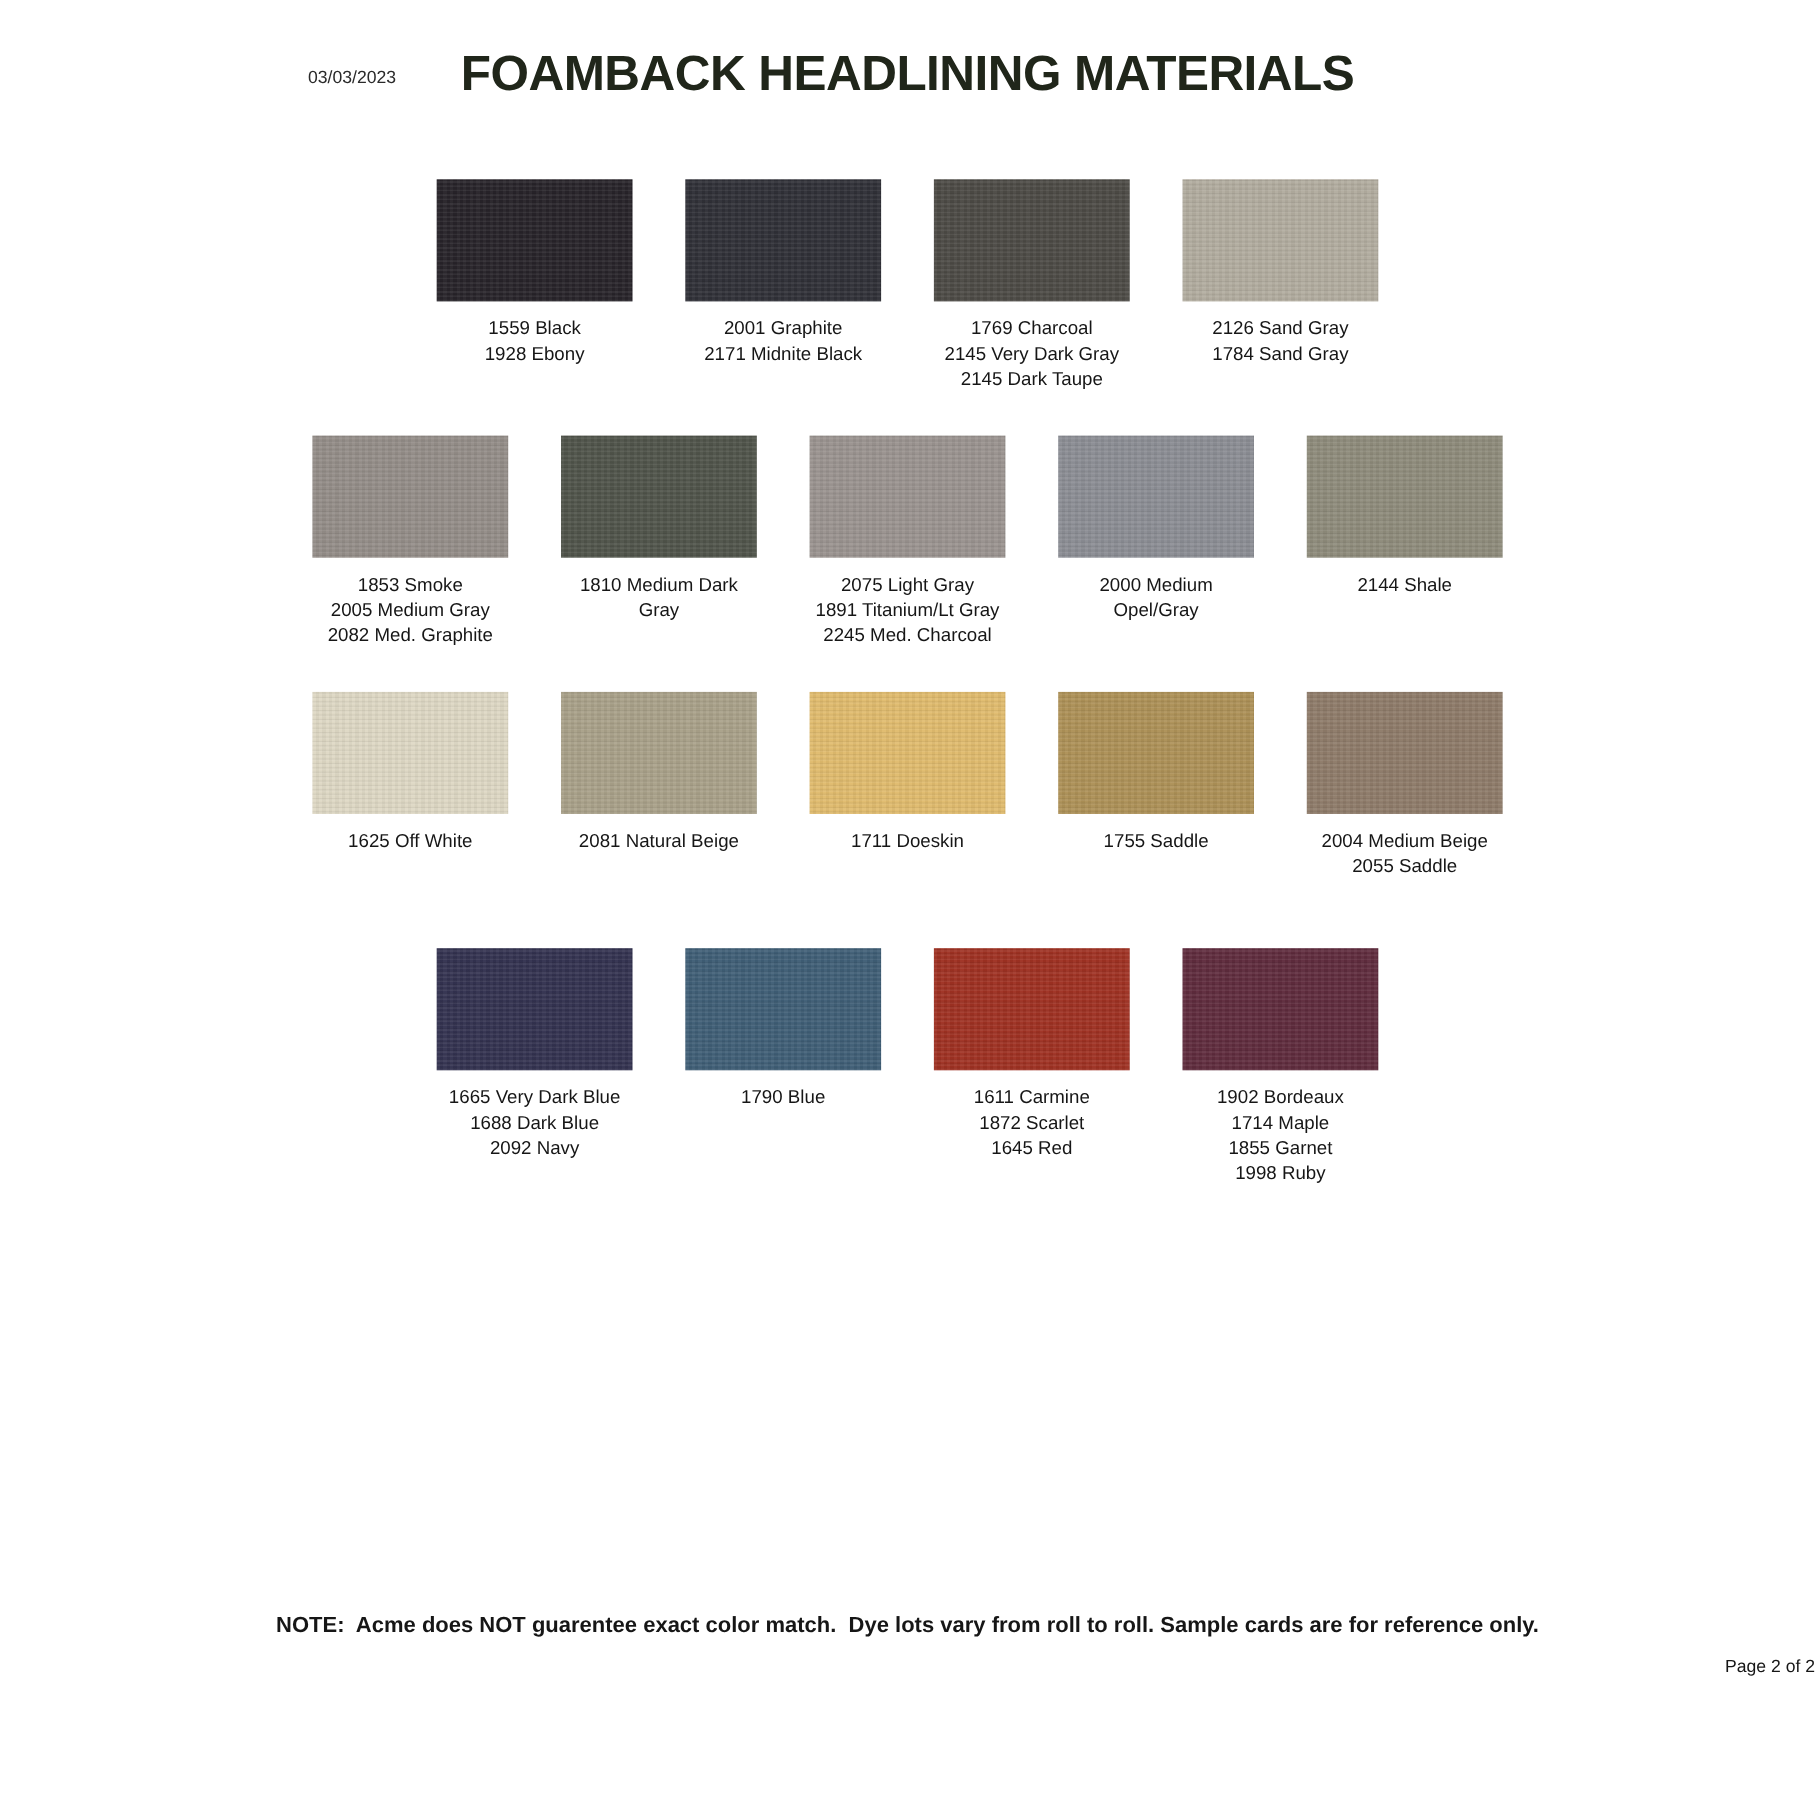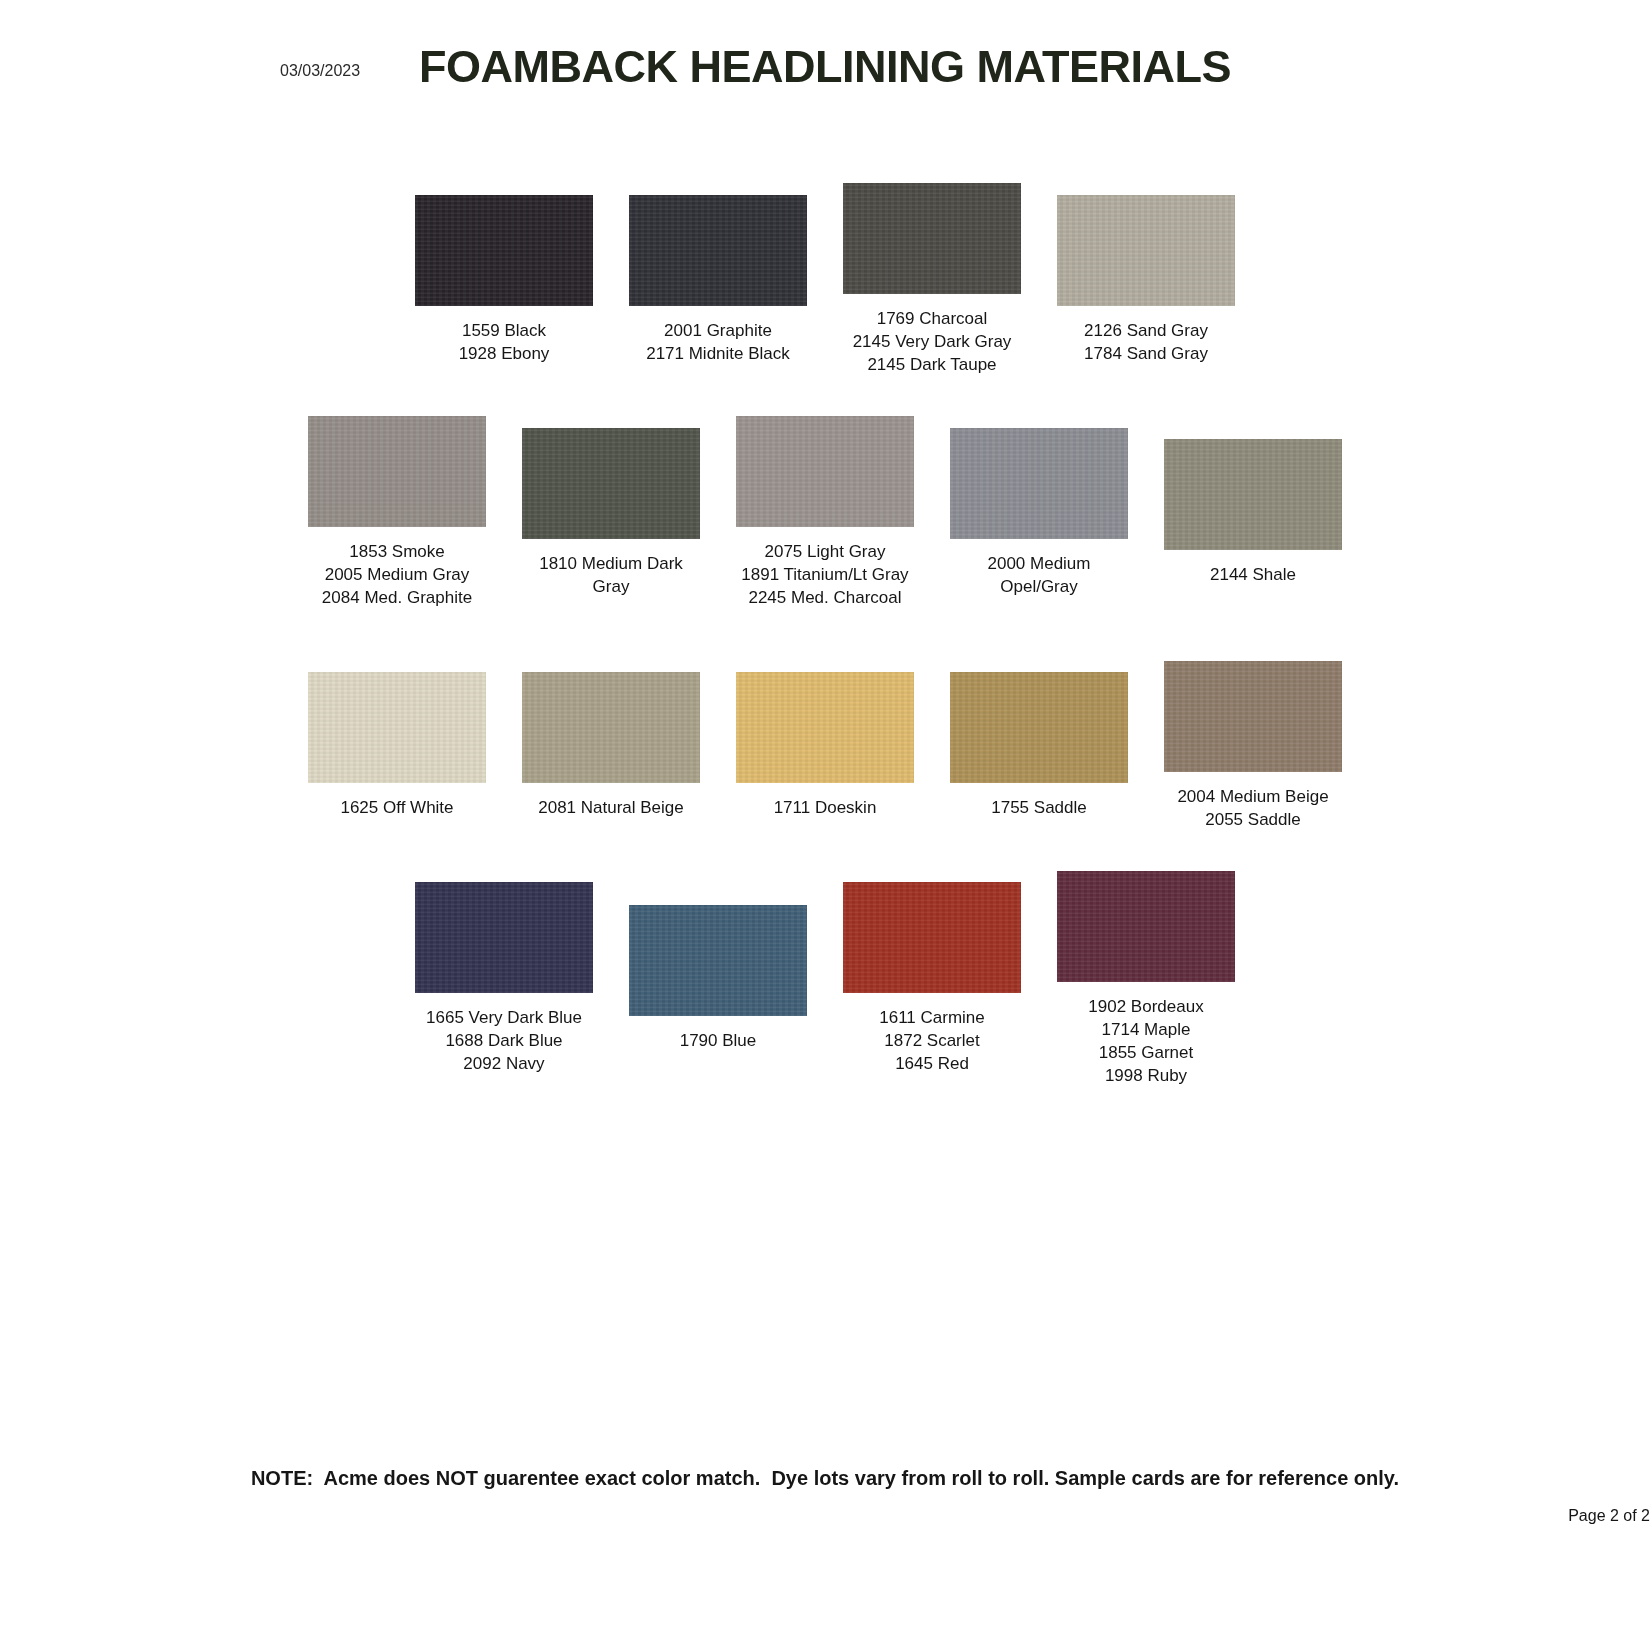--- a/index.html
+++ b/index.html
@@ -31,22 +31,22 @@
     letter-spacing: -0.5px;
     color: #20261a;
   }
 
   .swatch-grid { margin-top: 70px; }
 
   .swatch-row {
     height: 233px;
     display: flex;
     justify-content: center;
-    align-items: center;
-    gap: 36px;
+    align-items: flex-start;
+    gap: 48px;
   }
 
   .swatch-cell {
     width: 178px;
     display: flex;
     flex-direction: column;
     align-items: center;
   }
 
   .swatch {
@@ -125,21 +125,21 @@
             <div>1784 Sand Gray</div>
           </div>
         </div>
       </div>
       <div class="swatch-row">
         <div class="swatch-cell">
           <div class="swatch" style="background-color: rgb(148, 141, 136);"></div>
           <div class="swatch-label">
             <div>1853 Smoke</div>
             <div>2005 Medium Gray</div>
-            <div>2084 Med. Graphite</div>
+            <div>2082 Med. Graphite</div>
           </div>
         </div>
         <div class="swatch-cell">
           <div class="swatch" style="background-color: rgb(80, 84, 74);"></div>
           <div class="swatch-label">
             <div>1810 Medium Dark</div>
             <div>Gray</div>
           </div>
         </div>
         <div class="swatch-cell">

